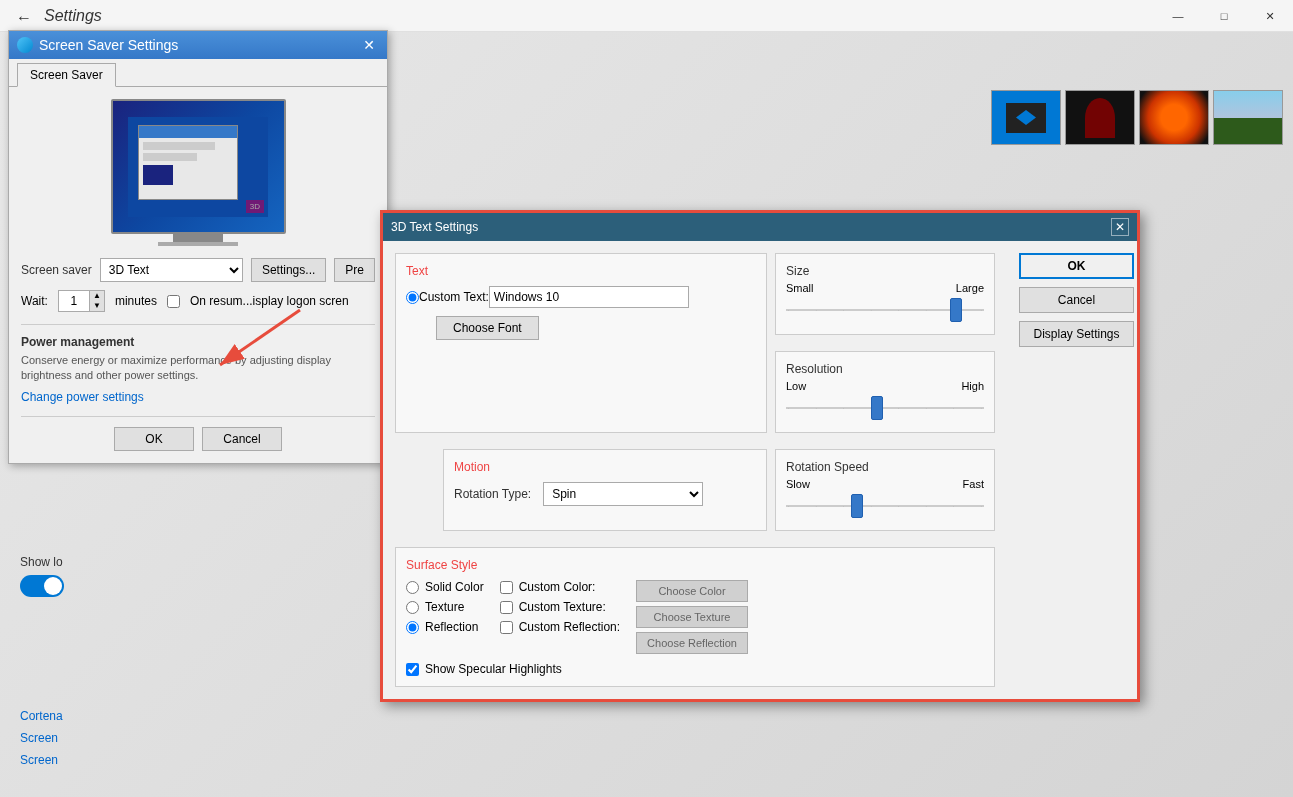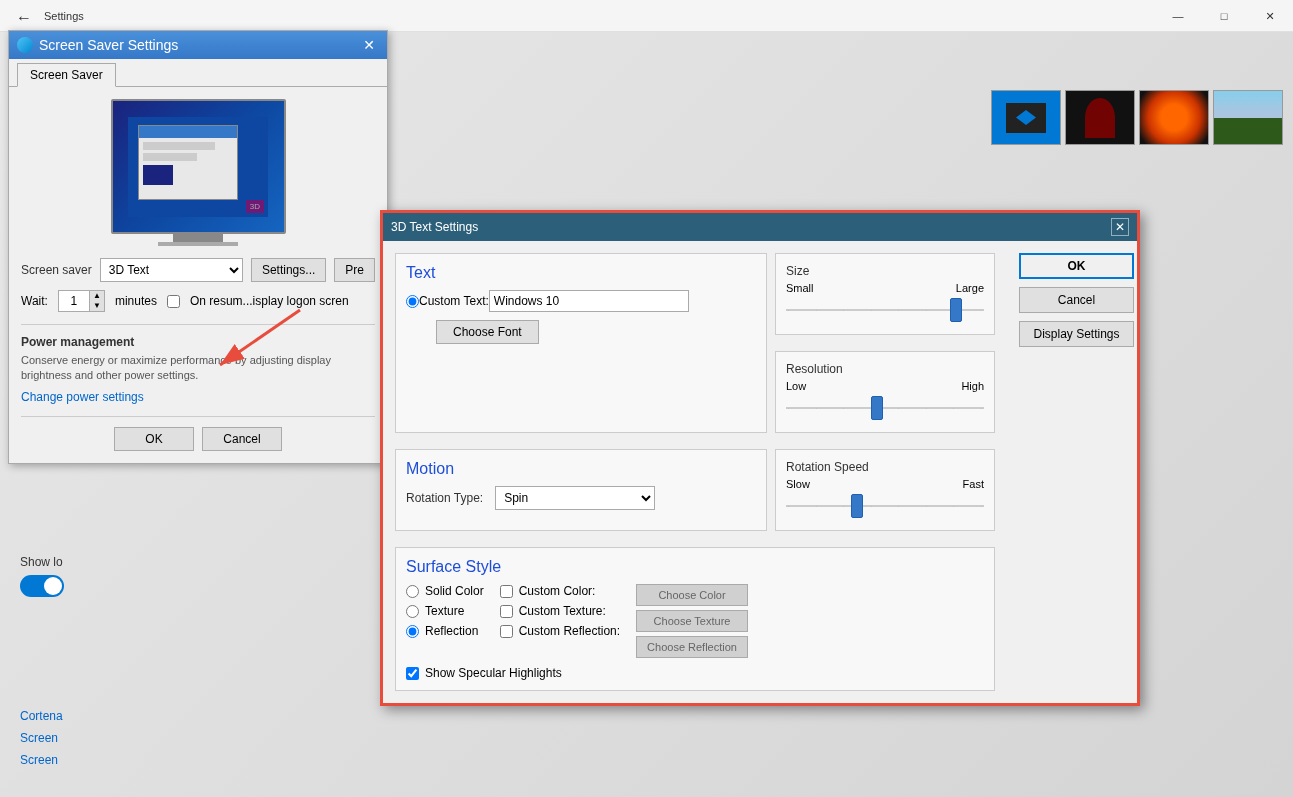--- a/index.html
+++ b/index.html
@@ -36,22 +36,23 @@
     .main-titlebar-back {
       width: 24px; height: 24px;
       display: flex; align-items: center; justify-content: center;
       cursor: pointer;
       color: #333;
       font-size: 16px;
     }
 
     .main-titlebar-title {
       margin-left: 8px;
-      font-size: 11px;
+      font-size: 16px;
       color: #333;
+      font-style: italic;
     }
 
     .main-titlebar-controls {
       position: absolute;
       right: 0; top: 0;
       display: flex;
       height: 32px;
     }
 
     .titlebar-btn {
@@ -387,22 +388,22 @@
 
     .text3d-sidebar {
       width: 130px;
       padding: 12px;
       display: flex;
       flex-direction: column;
       gap: 8px;
     }
 
     .section-label {
-      font-size: 16px;
-      color: #1d4ed8;
+      font-size: 12px;
+      color: #ef4444;
       font-weight: normal;
       margin-bottom: 8px;
     }
 
     
     .text-section {
       border: 1px solid #ccc;
       background: #f8f8f8;
       padding: 10px;
       margin-bottom: 8px;
@@ -788,21 +789,21 @@
                 </div>
                 <div class="slider-thumb" style="left: 43%;"></div>
               </div>
             </div>
 
           </div>
         </div>
 
         <div style="display:flex; gap:8px; margin-bottom:8px;">
 
-          <div class="motion-section" style="flex:1;">
+          <div class="motion-section" style="flex:1;margin-left:48px;">
             <div class="section-label">Motion</div>
             <div class="rotation-row">
               <span style="font-size:12px; color:#333; margin-right:4px;">Rotation Type:</span>
               <select class="rotation-dropdown">
                 <option>Spin</option>
                 <option>See-Saw</option>
                 <option>Wobble</option>
                 <option>Tumble</option>
               </select>
             </div>

